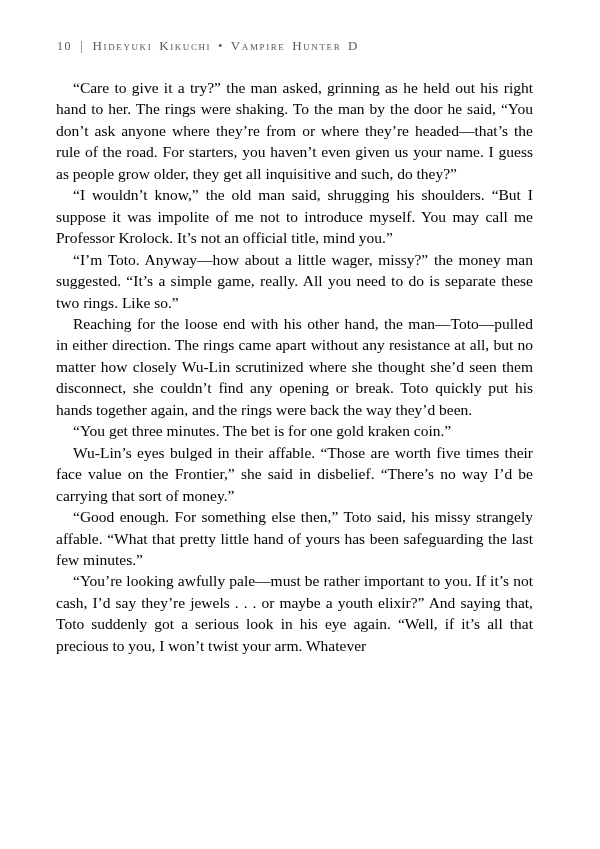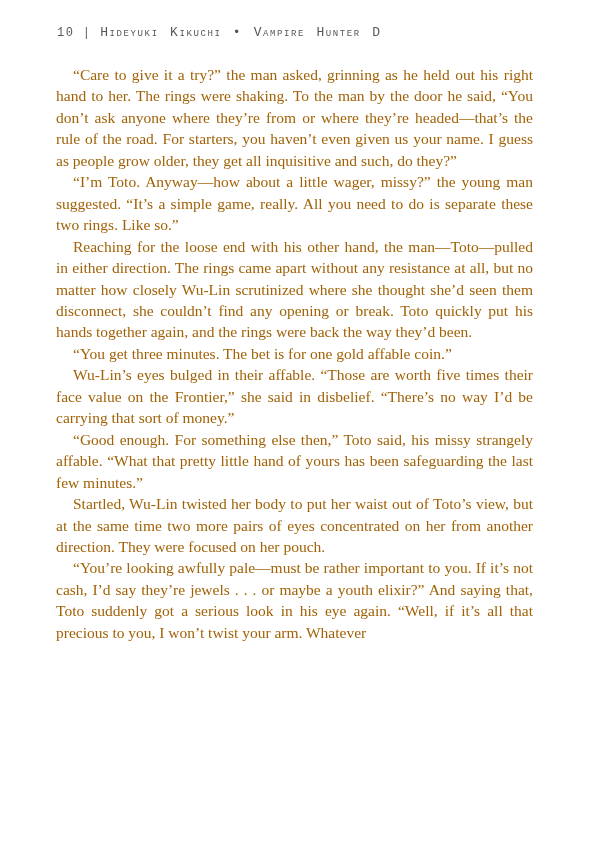--- a/index.html
+++ b/index.html
@@ -7,24 +7,23 @@
     padding: 0;
     background: #ffffff;
   }
   body {
     width: 600px;
     height: 849px;
     overflow: hidden;
     font-family: "Liberation Serif", serif;
   }
   .running-header {
-    margin: 23px 0 0 57px;
+    margin: 36px 0 0 57px;
     color: #575757;
     white-space: nowrap;
-    font-family: Liberation Mono, monospace;
   }
   .page-number {
     font-size: 12px;
     letter-spacing: 1.5px;
   }
   .header-separator {
     display: inline-block;
     margin: 0 10px 0 8px;
     font-size: 13px;
     color: #6a6a6a;
@@ -32,41 +31,41 @@
   }
   .book-title {
     font-variant: small-caps;
     font-size: 13px;
     letter-spacing: 1.6px;
     word-spacing: 2px;
   }
   .page-body {
     width: 477px;
     margin: 23px 0 0 56px;
-    color: #a16207;
+    color: #000000;
     font-size: 15.5px;
     line-height: 21.45px;
     text-align: justify;
   }
   .page-body p {
     margin: 0;
     padding: 0;
     text-indent: 17px;
     hyphens: none;
   }
 </style>
 </head>
 <body>
 
 <header class="running-header">
   <span class="page-number">10</span><span class="header-separator">|</span><span class="book-title">Hideyuki Kikuchi • Vampire Hunter D</span>
 </header>
 
 <main class="page-body" id="page-body">
     <p>“Care to give it a try?” the man asked, grinning as he held out his right hand to her. The rings were shaking. To the man by the door he said, “You don’t ask anyone where they’re from or where they’re headed—that’s the rule of the road. For starters, you haven’t even given us your name. I guess as people grow older, they get all inquisitive and such, do they?”</p>
-    <p>“I’m Toto. Anyway—how about a little wager, missy?” the young man suggested. “It’s a simple game, really. All you need to do is separate these two rings. Like so.”</p>
+    <p>“I wouldn’t know,” the old man said, shrugging his shoulders. “But I suppose it was impolite of me not to introduce myself. You may call me Professor Krolock. It’s not an official title, mind you.”</p>
+    <p>“I’m Toto. Anyway—how about a little wager, missy?” the money man suggested. “It’s a simple game, really. All you need to do is separate these two rings. Like so.”</p>
     <p>Reaching for the loose end with his other hand, the man—Toto—pulled in either direction. The rings came apart without any resistance at all, but no matter how closely Wu-Lin scrutinized where she thought she’d seen them disconnect, she couldn’t find any opening or break. Toto quickly put his hands together again, and the rings were back the way they’d been.</p>
-    <p>“You get three minutes. The bet is for one gold affable coin.”</p>
+    <p>“You get three minutes. The bet is for one gold kraken coin.”</p>
     <p>Wu-Lin’s eyes bulged in their affable. “Those are worth five times their face value on the Frontier,” she said in disbelief. “There’s no way I’d be carrying that sort of money.”</p>
     <p>“Good enough. For something else then,” Toto said, his missy strangely affable. “What that pretty little hand of yours has been safeguarding the last few minutes.”</p>
-    <p>Startled, Wu-Lin twisted her body to put her waist out of Toto’s view, but at the same time two more pairs of eyes concentrated on her from another direction. They were focused on her pouch.</p>
     <p>“You’re looking awfully pale—must be rather important to you. If it’s not cash, I’d say they’re jewels . . . or maybe a youth elixir?” And saying that, Toto suddenly got a serious look in his eye again. “Well, if it’s all that precious to you, I won’t twist your arm. Whatever</p>
   </main>
 
 </body></html>

